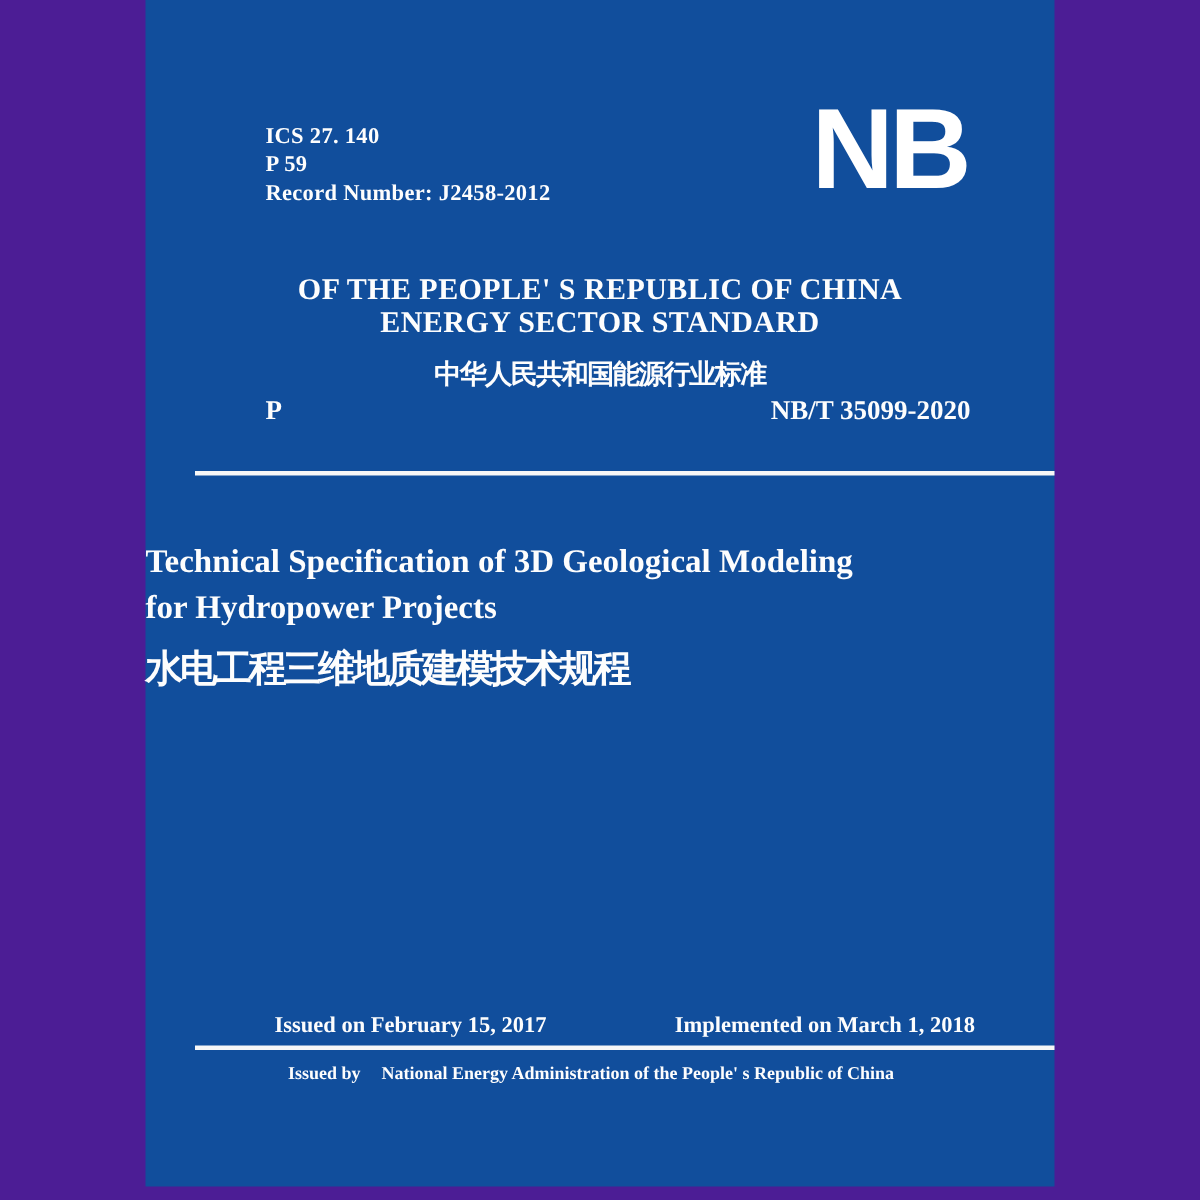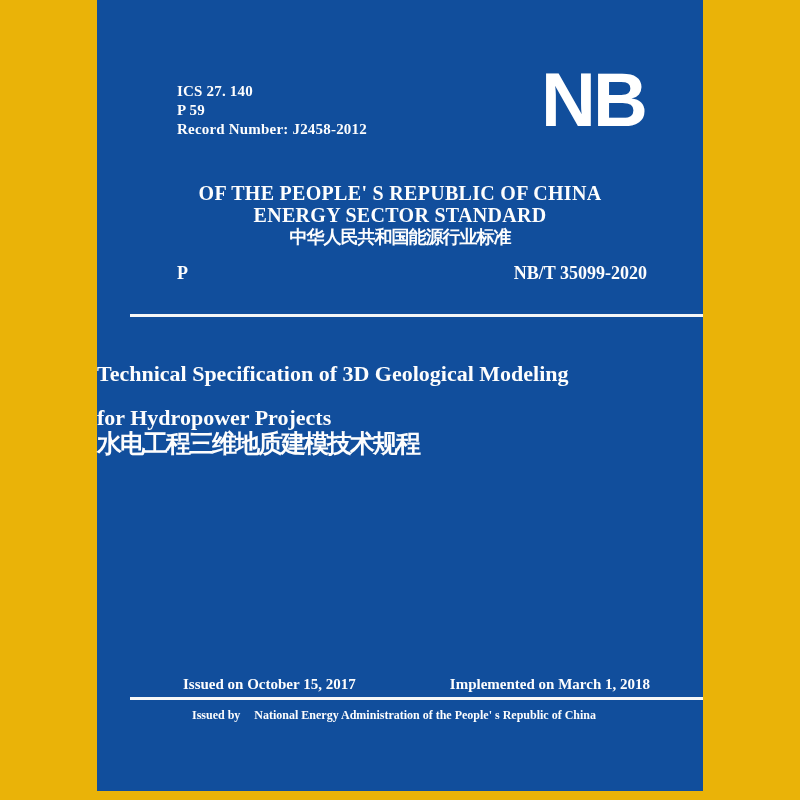--- a/index.html
+++ b/index.html
@@ -6,21 +6,21 @@
   html, body { width: 800px; height: 800px; }
   body {
     background: #ffffff;
     font-family: "Liberation Serif", "DejaVu Serif", serif;
     overflow: hidden;
   }
   .canvas {
     position: relative;
     width: 800px;
     height: 800px;
-    background: #eab308;
+    background: #4c1d95;
   }
   .cover {
     position: absolute;
     left: 97px;
     top: 0;
     width: 606px;
     height: 791px;
     background: #114E9C;
     color: #fdfdfd;
   }
@@ -56,21 +56,21 @@
     text-align: center;
     font-weight: bold;
     white-space: nowrap;
   }
   .h-en {
     font-size: 20px;
     line-height: 22px;
     letter-spacing: 0.3px;
   }
   .h-zh {
-    margin-top: 0;
+    margin-top: 12px;
     font-size: 18px;
     line-height: 22px;
     letter-spacing: -1px;
   }
   
   .code-row {
     position: absolute;
     left: 80px;
     right: 56px;
     top: 263px;
@@ -95,22 +95,23 @@
     left: 0;
     right: 0;
     top: 361px;
     font-weight: bold;
     white-space: nowrap;
   }
   .t-en {
     font-size: 22px;
     line-height: 25px;
   }
-  .t-en2 { margin-top: 19px; }
+  .t-en2 { margin-top: 6px; }
   .t-zh {
+    margin-top: 16px;
     font-size: 25px;
     line-height: 28px;
     letter-spacing: -2px;
   }
   
   .dates-row {
     position: absolute;
     left: 86px;
     right: 53px;
     top: 676px;
@@ -158,21 +159,21 @@
 
     <div class="rule rule-top"></div>
 
     <div class="title-block">
       <div class="t-en">Technical Specification of 3D Geological Modeling</div>
       <div class="t-en t-en2">for Hydropower Projects</div>
       <div class="t-zh">水电工程三维地质建模技术规程</div>
     </div>
 
     <div class="dates-row">
-      <span>Issued on October 15, 2017</span>
+      <span>Issued on February 15, 2017</span>
       <span>Implemented on March 1, 2018</span>
     </div>
 
     <div class="rule rule-bottom"></div>
 
     <div class="issuer-row">
       <span>Issued by</span><span class="gap"></span><span>National Energy Administration of the People' s Republic of China</span>
     </div>
 
   </div>

